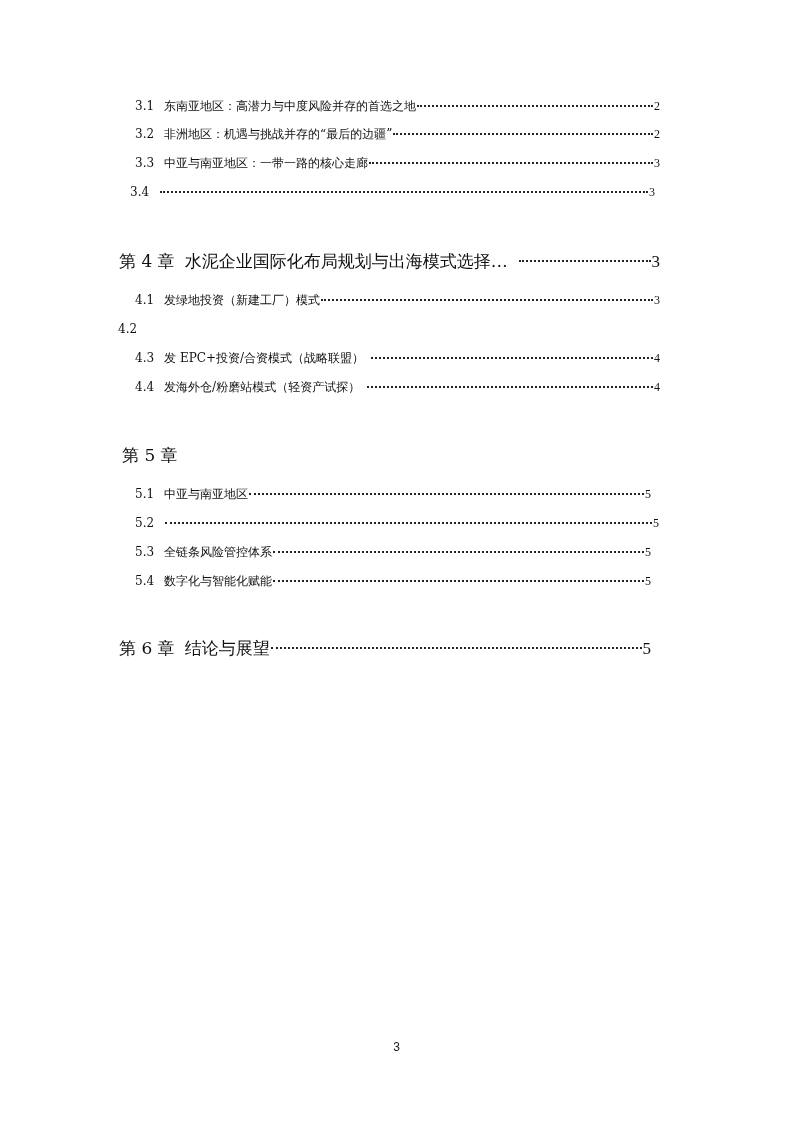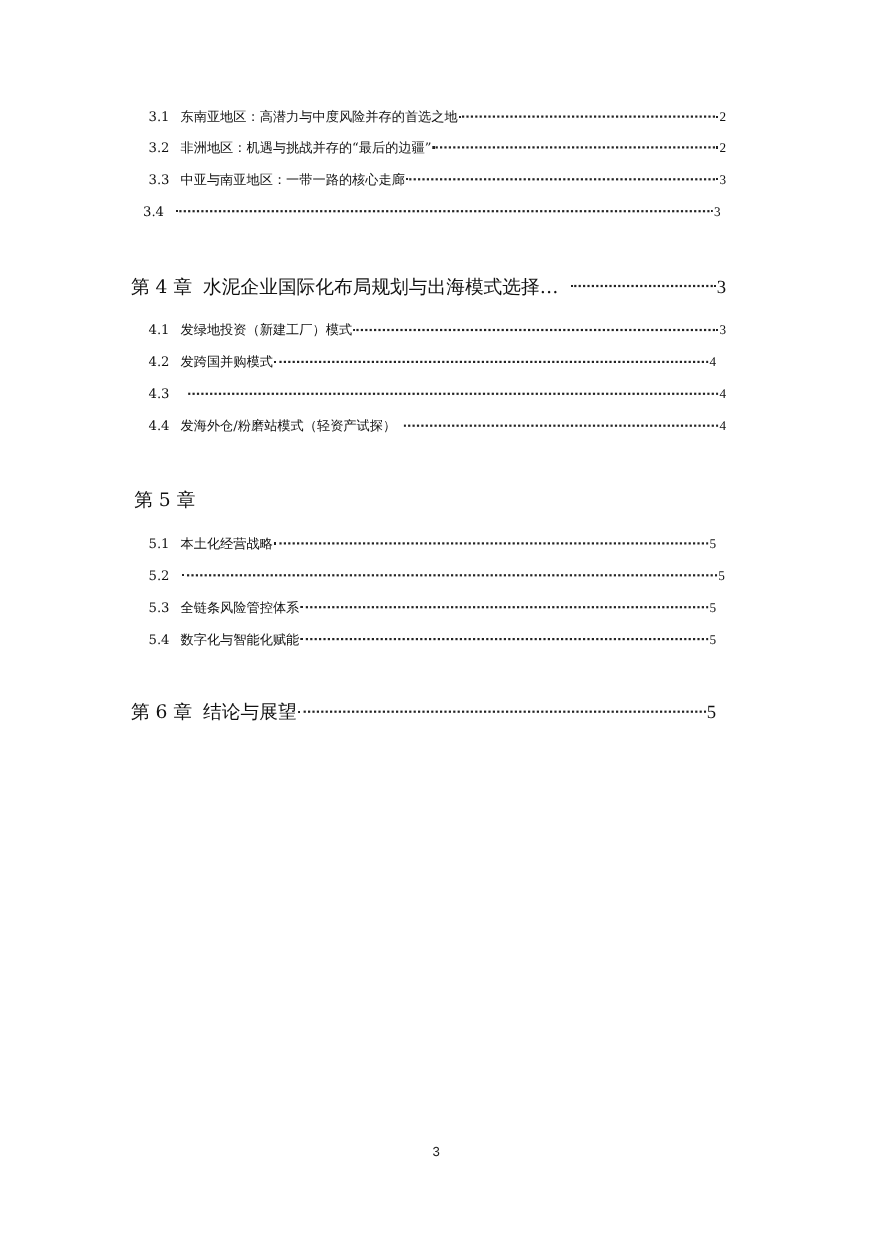--- a/index.html
+++ b/index.html
@@ -114,31 +114,32 @@
 </div>
 
 <div class="toc-row section" style="left:135px; top:290px; width:525px;">
   <span class="toc-num">4.1</span>
   <span style="width:10px;flex:0 0 auto;"></span>
   <span class="toc-title">发绿地投资（新建工厂）模式</span>
   <span class="toc-leader"></span>
   <span class="toc-page">3</span>
 </div>
 
-<div class="toc-row section" style="left:135px; top:319px; width:516px;">
+<div class="toc-row section" style="left:117px; top:319px; width:516px;flex-direction:column;">
   <span class="toc-num">4.2</span>
   <span style="width:10px;flex:0 0 auto;"></span>
   <span class="toc-title">发跨国并购模式</span>
   <span class="toc-leader"></span>
   <span class="toc-page">4</span>
 </div>
 
 <div class="toc-row section" style="left:135px; top:348px; width:525px;">
   <span class="toc-num">4.3</span>
   <span style="width:10px;flex:0 0 auto;"></span>
+  <span class="toc-title">发 EPC+投资/合资模式（战略联盟）</span>
   <span style="width:6px;flex:0 0 auto;"></span>
   <span class="toc-leader"></span>
   <span class="toc-page">4</span>
 </div>
 
 <div class="toc-row section" style="left:135px; top:377px; width:525px;">
   <span class="toc-num">4.4</span>
   <span style="width:10px;flex:0 0 auto;"></span>
   <span class="toc-title">发海外仓/粉磨站模式（轻资产试探）</span>
   <span style="width:6px;flex:0 0 auto;"></span>
@@ -149,21 +150,21 @@
 <div class="toc-row chapter" style="left:121px; top:443px; width:532px;flex-direction:column;">
   <span class="toc-num">第 5 章</span>
   <span style="width:10px;flex:0 0 auto;"></span>
   <span class="toc-leader"></span>
   <span class="toc-page">5</span>
 </div>
 
 <div class="toc-row section" style="left:135px; top:484px; width:516px;">
   <span class="toc-num">5.1</span>
   <span style="width:10px;flex:0 0 auto;"></span>
-  <span class="toc-title">本土化经营战略</span>
+  <span class="toc-title">中亚与南亚地区</span>
   <span class="toc-leader"></span>
   <span class="toc-page">5</span>
 </div>
 
 <div class="toc-row section" style="left:135px; top:513px; width:524px;">
   <span class="toc-num">5.2</span>
   <span style="width:10px;flex:0 0 auto;"></span>
   <span class="toc-leader"></span>
   <span class="toc-page">5</span>
 </div>

